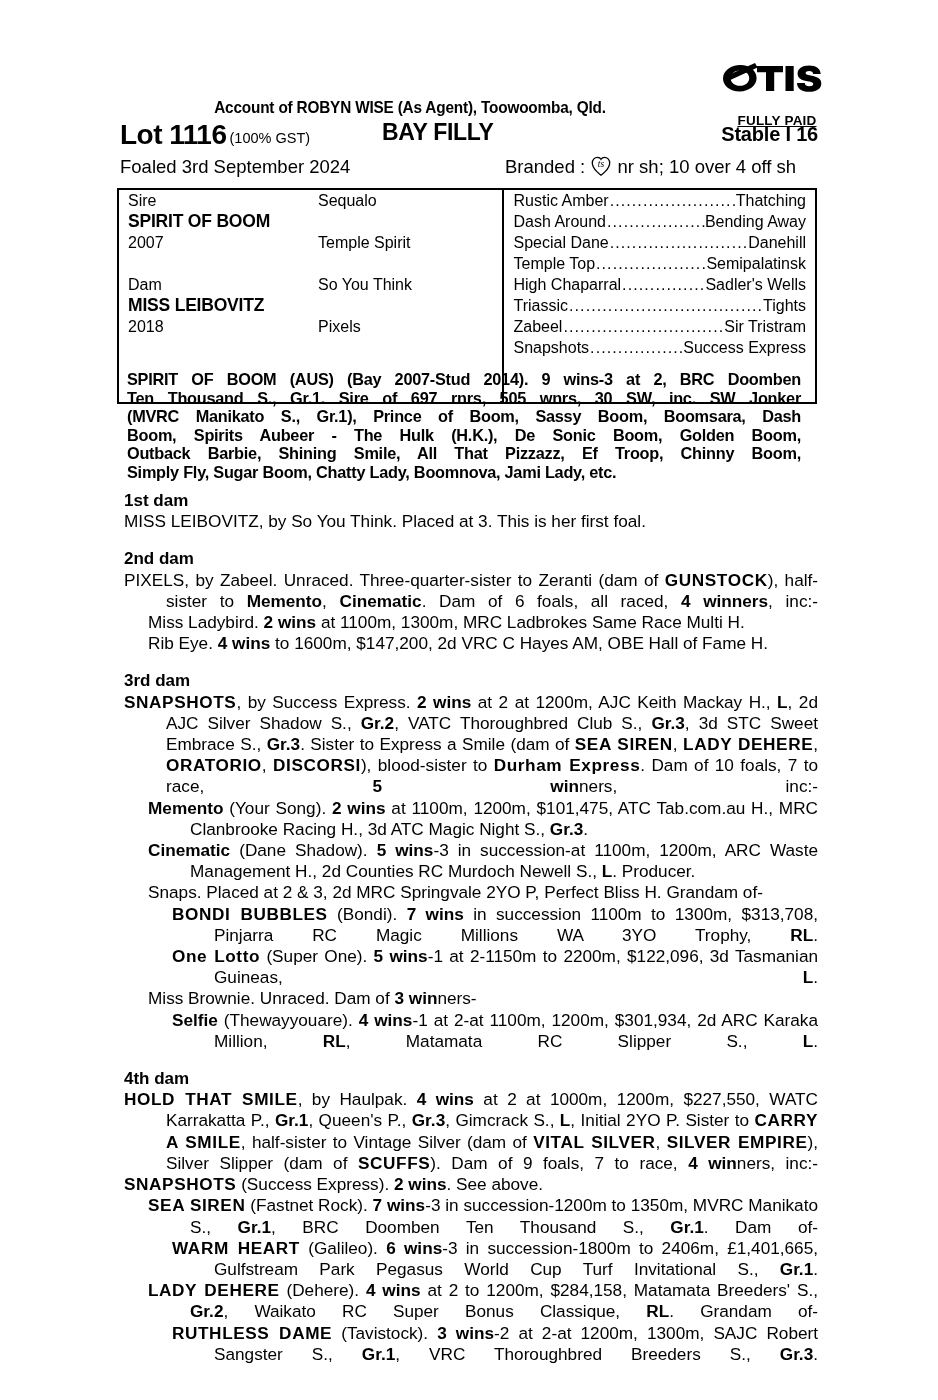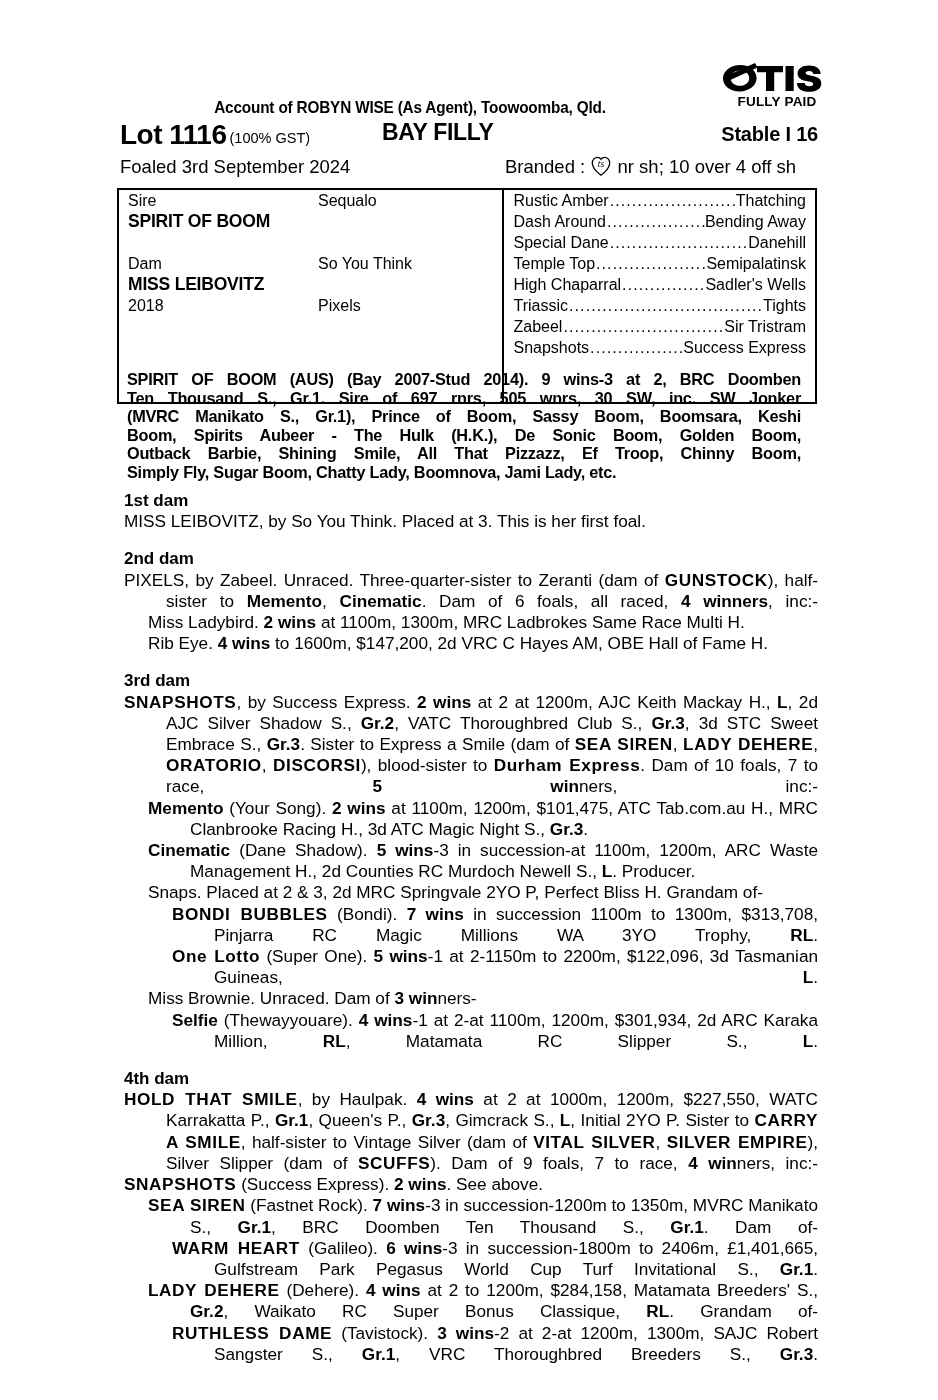--- a/index.html
+++ b/index.html
@@ -33,22 +33,23 @@
   .logo-mark {
     display: block;
     height: 32px;
     line-height: 0;
   }
   .logo-sub {
     display: block;
     font-size: 13.5px;
     font-weight: bold;
     letter-spacing: 0.2px;
-    margin-top: 0;
+    margin-top: 19px;
     font-family: "Liberation Sans", sans-serif;
+    text-decoration: underline;
   }
 
   .account-line {
     position: absolute;
     left: 0; top: 98px;
     width: 820px;
     text-align: center;
     font-size: 16.5px;
     font-weight: bold;
     letter-spacing: -0.2px;
@@ -268,20 +269,21 @@
       </span>
       <span>nr sh; 10 over 4 off sh</span></div>
   </div>
 
   <div class="ped-table">
     <div class="ped-divider"></div>
 
     <div class="ped-left">
       <div class="prow"><span class="p-c1">Sire</span><span class="p-c2">Sequalo</span></div>
       <div class="prow"><span class="p-c1 pname-big">SPIRIT OF BOOM</span><span class="p-c2"></span></div>
+      <div class="prow"><span class="p-c1">2007</span><span class="p-c2">Temple Spirit</span></div>
       <div class="prow"><span class="p-c1"></span><span class="p-c2"></span></div>
       <div class="prow"><span class="p-c1">Dam</span><span class="p-c2">So You Think</span></div>
       <div class="prow"><span class="p-c1 pname-big">MISS LEIBOVITZ</span><span class="p-c2"></span></div>
       <div class="prow"><span class="p-c1">2018</span><span class="p-c2">Pixels</span></div>
       <div class="prow"><span class="p-c1"></span><span class="p-c2"></span></div>
     </div>
 
     <div class="ped-right">
       <div class="prow">
           <span class="leader">
@@ -338,21 +340,21 @@
             <span class="ld">................................................................</span>
             <span class="lr">Success Express</span>
           </span>
         </div>
     </div>
   </div>
 
   <div class="sire-summary">
     <span class="just">SPIRIT OF BOOM (AUS) (Bay 2007-Stud 2014). 9 wins-3 at 2, BRC Doomben</span>
     <span class="just">Ten Thousand S., Gr.1. Sire of 697 rnrs, 505 wnrs, 30 SW, inc. SW Jonker</span>
-    <span class="just">(MVRC Manikato S., Gr.1), Prince of Boom, Sassy Boom, Boomsara, Keshi</span>
+    <span class="just">(MVRC Manikato S., Gr.1), Prince of Boom, Sassy Boom, Boomsara, Dash</span>
     <span class="just">Boom, Spirits Aubeer - The Hulk (H.K.), De Sonic Boom, Golden Boom,</span>
     <span class="just">Outback Barbie, Shining Smile, All That Pizzazz, Ef Troop, Chinny Boom,</span>
     <span>Simply Fly, Sugar Boom, Chatty Lady, Boomnova, Jami Lady, etc.</span>
   </div>
 
   <div class="ped-text">
 
     <div class="damhead first">1st dam</div>
     <div class="blk i0">MISS LEIBOVITZ, by So You Think. Placed at 3. This is her first foal.</div>
 

